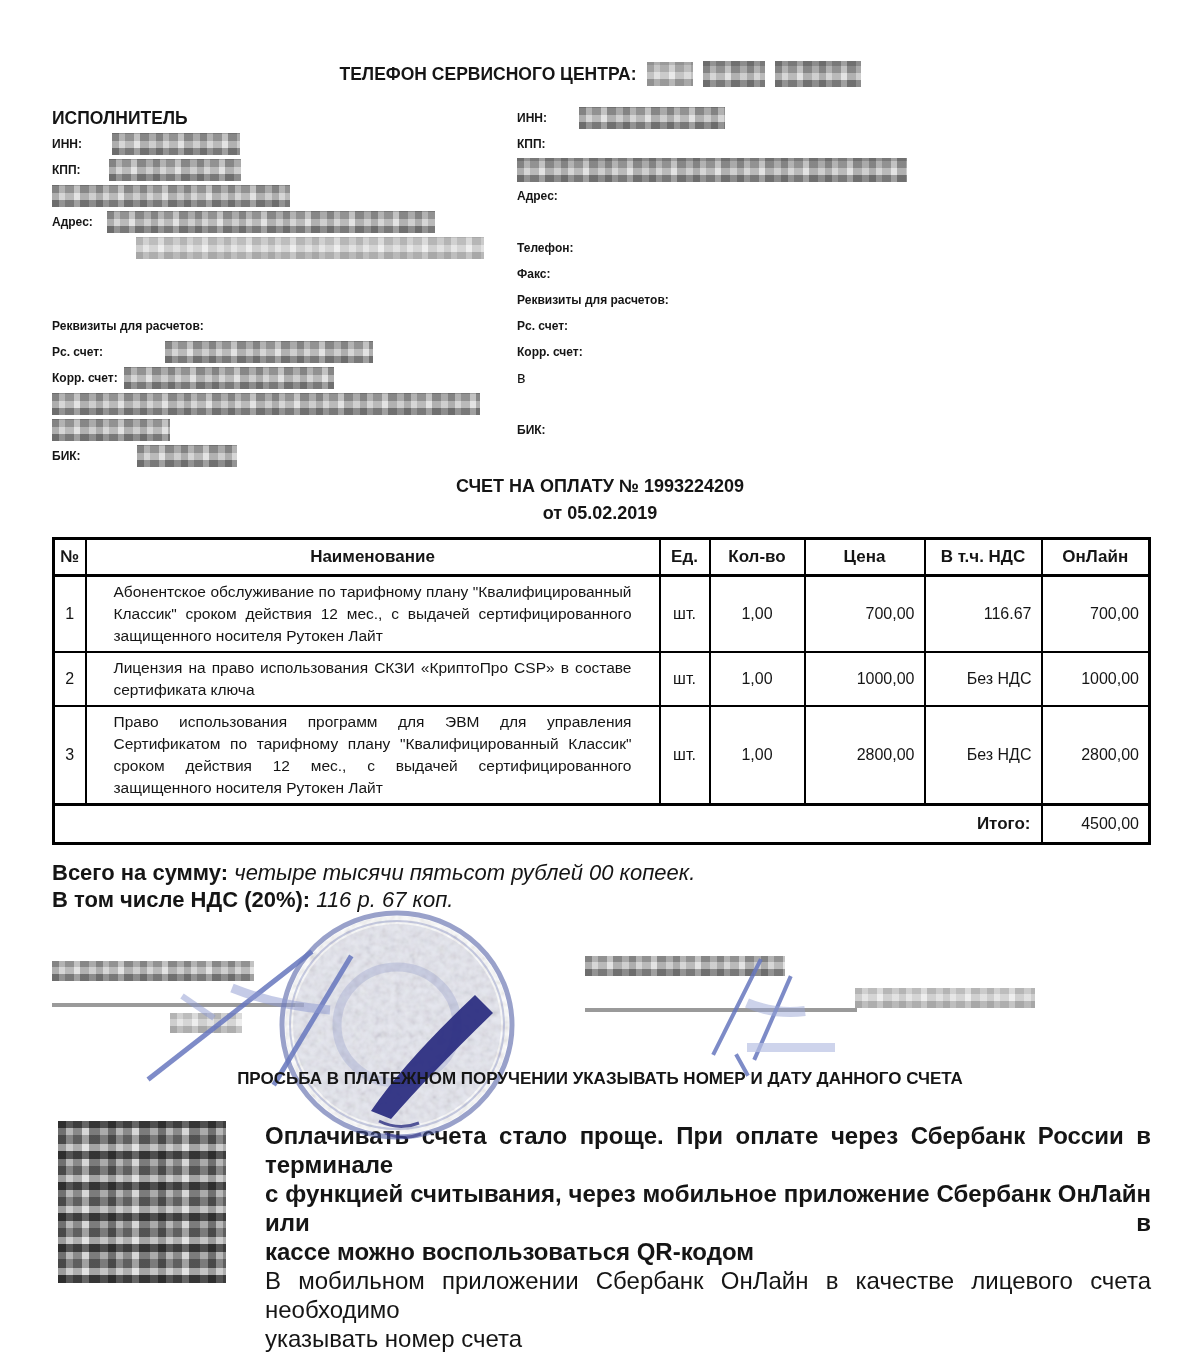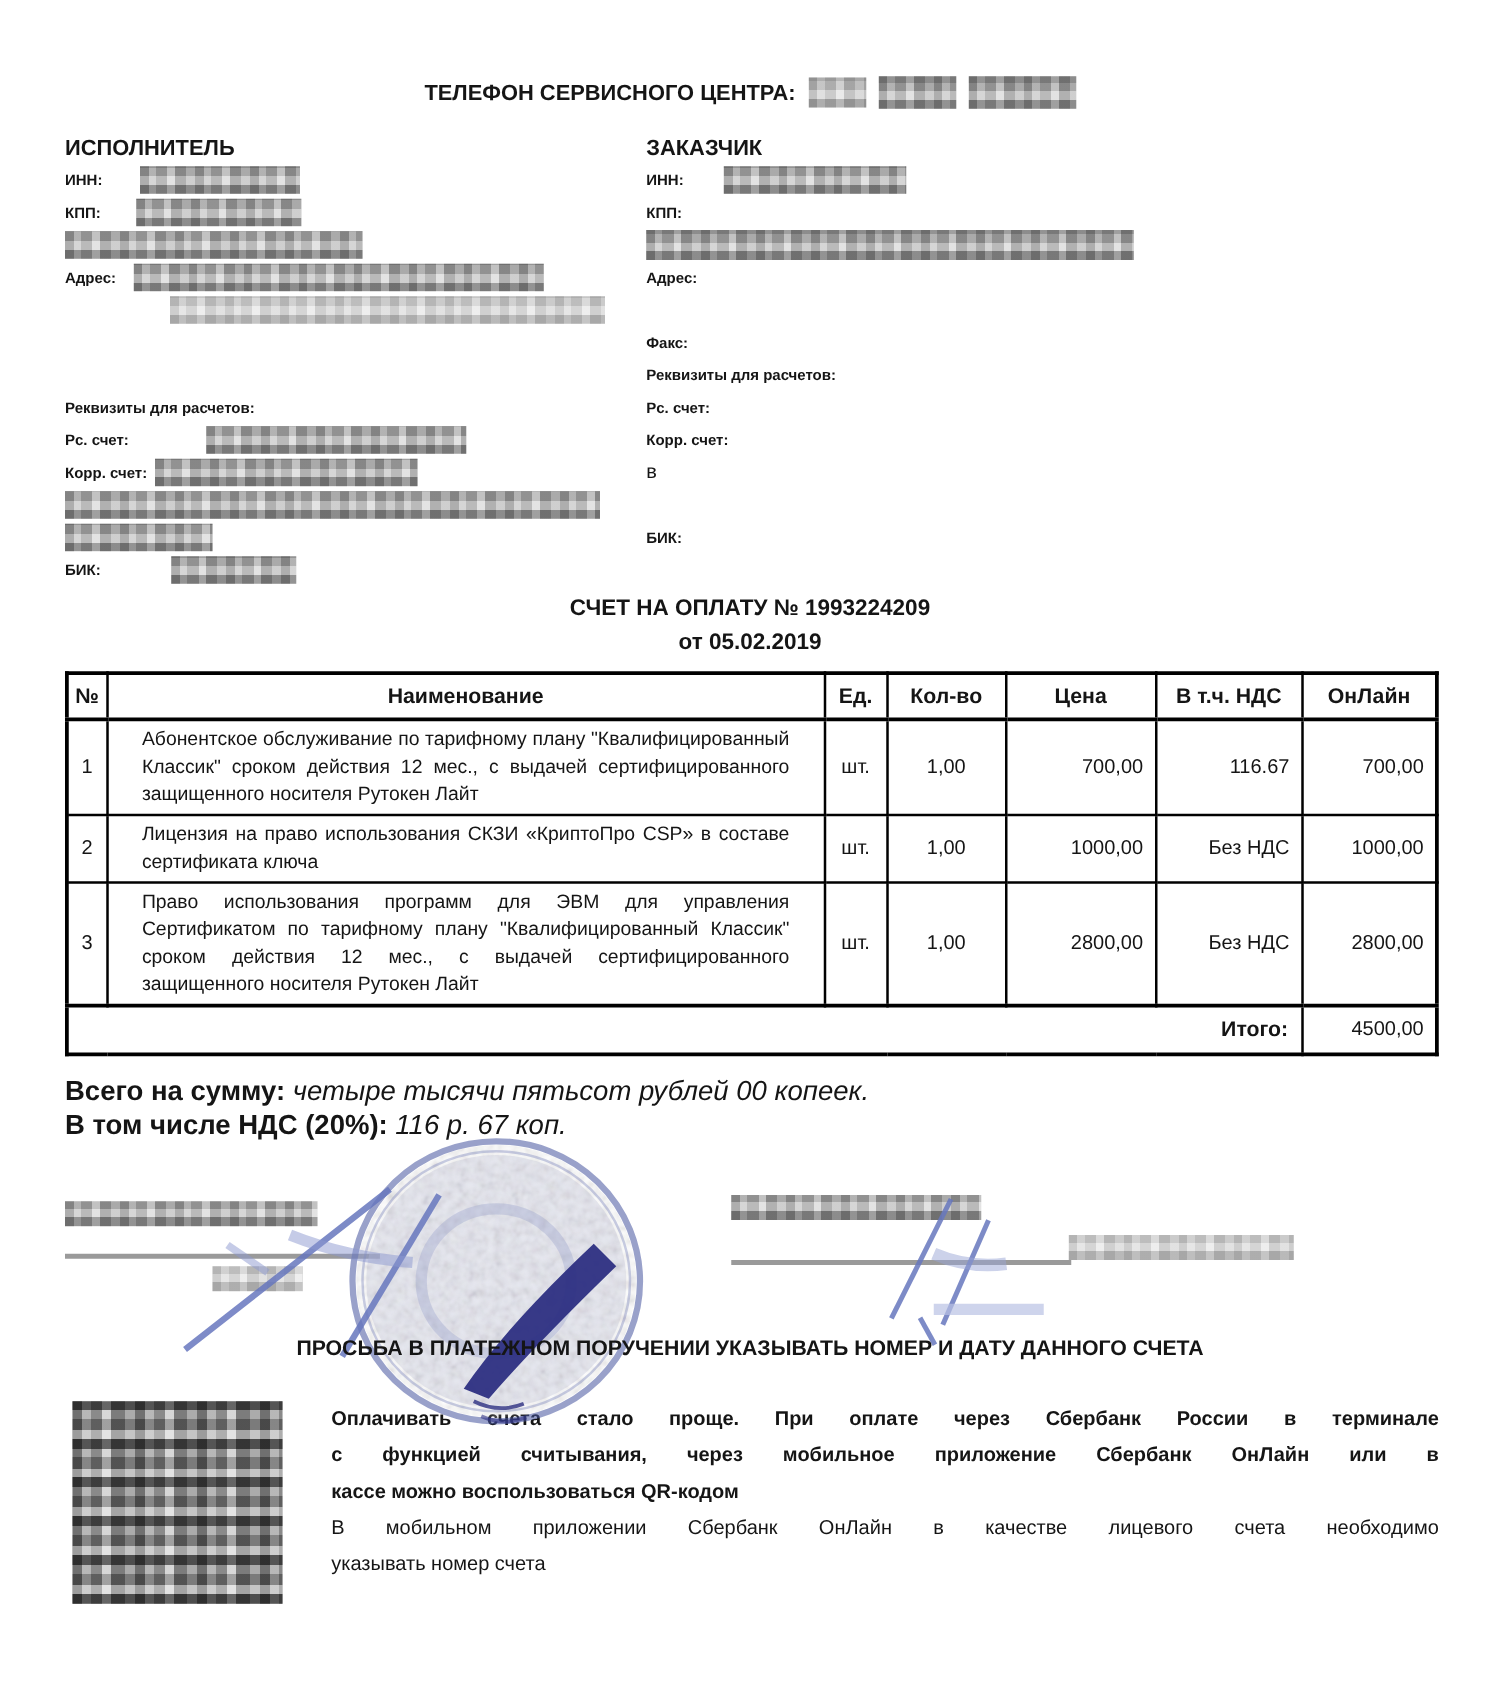--- a/index.html
+++ b/index.html
@@ -43,21 +43,21 @@
   .sums{margin:14px 52px 0;font-size:22px;line-height:27px;}
   .sums b{font-weight:bold;}
   .sums i{font-style:italic;}
 
   .sigzone{position:relative;margin:0 52px;height:200px;}
   .abs{position:absolute;}
   .gline{position:absolute;background:#9a9a9a;height:4px;}
   .notice{position:absolute;left:0;top:156px;width:100%;text-align:center;font-weight:bold;font-size:17px;z-index:6;}
 
   .paysec{position:relative;margin:8px 52px 0;min-height:172px;}
-  .paytext{margin-left:213px;width:886px;font-size:16px;line-height:29px;}
+  .paytext{margin-left:213px;width:886px;font-size:24px;line-height:29px;}
   .jline{text-align:justify;text-align-last:justify;}
   .lline{text-align:left;}
   .paytext .b{font-weight:bold;}
 </style>
 </head>
 <body>
 
 <div class="page">
 
   <div class="hdr">
@@ -111,36 +111,36 @@
           <span class="px" style="width:118px;height:22px;"></span>
         </div>
       <div class="ln">
           <span class="lbl">БИК:</span>
         <span class="px" style="width:100px;height:22px;margin-left:56px;"></span>
         </div>
     </div>
 
     <div>
       <div class="ln">
-          <span class="sec-title">ЗАКАЗЧИК</span>
-        </div>
-      <div class="ln">
           <span class="lbl">ИНН:</span>
         <span class="px" style="width:146px;height:22px;margin-left:32px;"></span>
         </div>
       <div class="ln">
           <span class="lbl">КПП:</span>
         </div>
       <div class="ln">
           <span class="px" style="width:390px;height:24px;"></span>
         </div>
       <div class="ln">
           <span class="lbl">Адрес:</span>
         </div>
       <div class="ln"></div>
+      <div class="ln">
+          <span class="lbl">Телефон:</span>
+        </div>
       <div class="ln">
           <span class="lbl">Факс:</span>
         </div>
       <div class="ln">
           <span class="lbl">Реквизиты для расчетов:</span>
         </div>
       <div class="ln">
           <span class="lbl">Рс. счет:</span>
         </div>
       <div class="ln">

